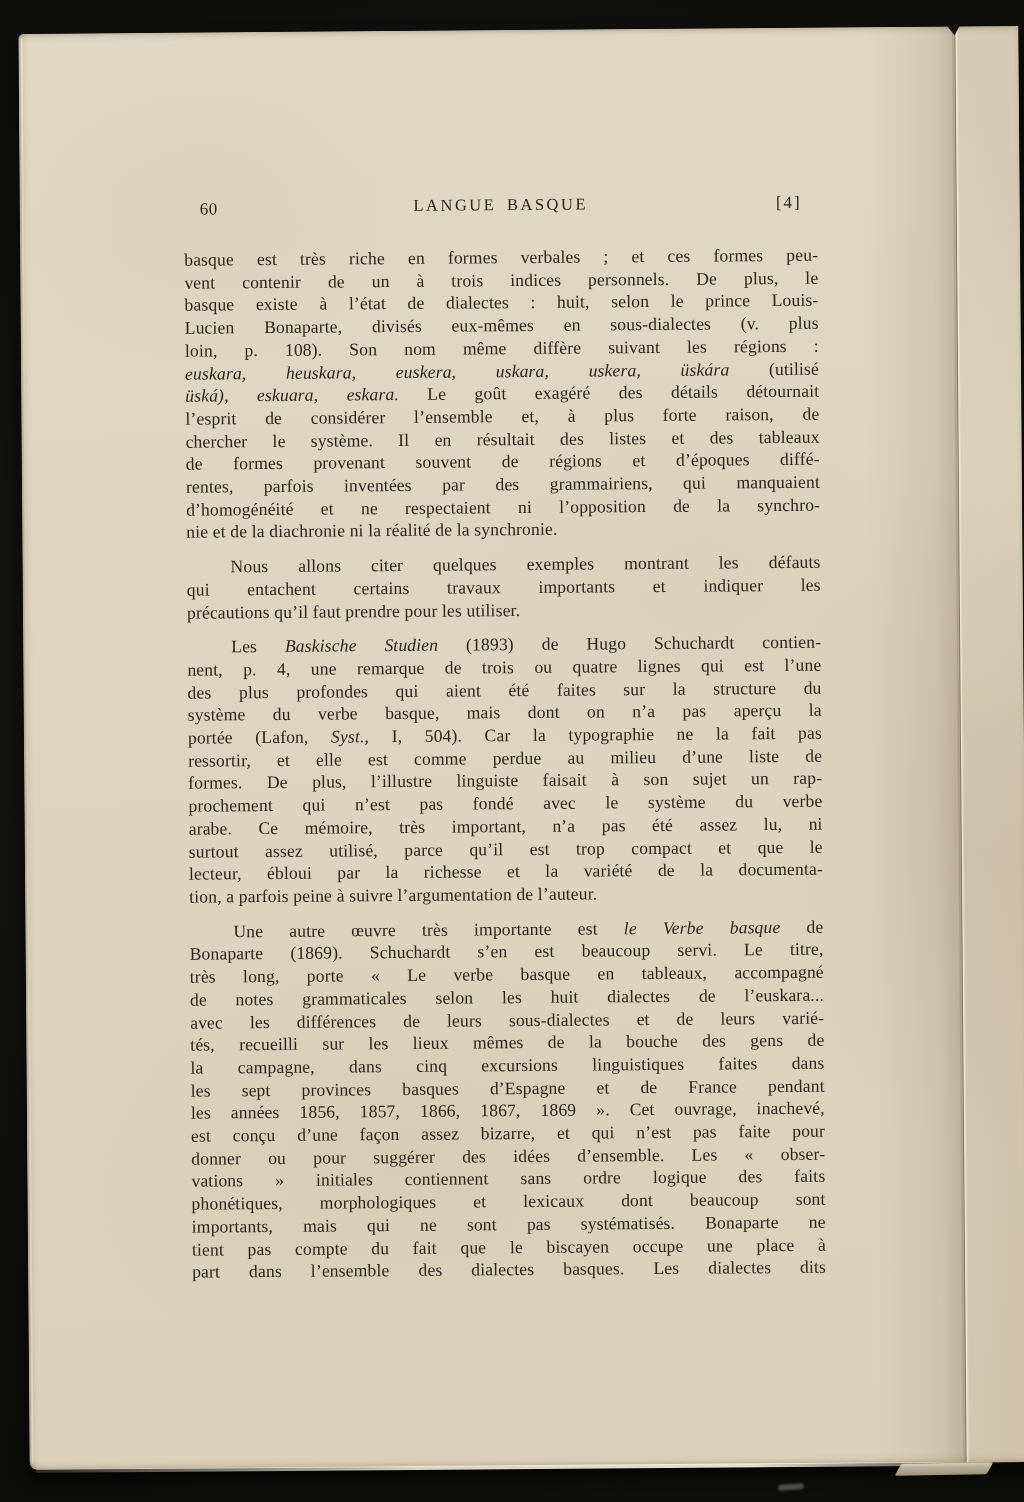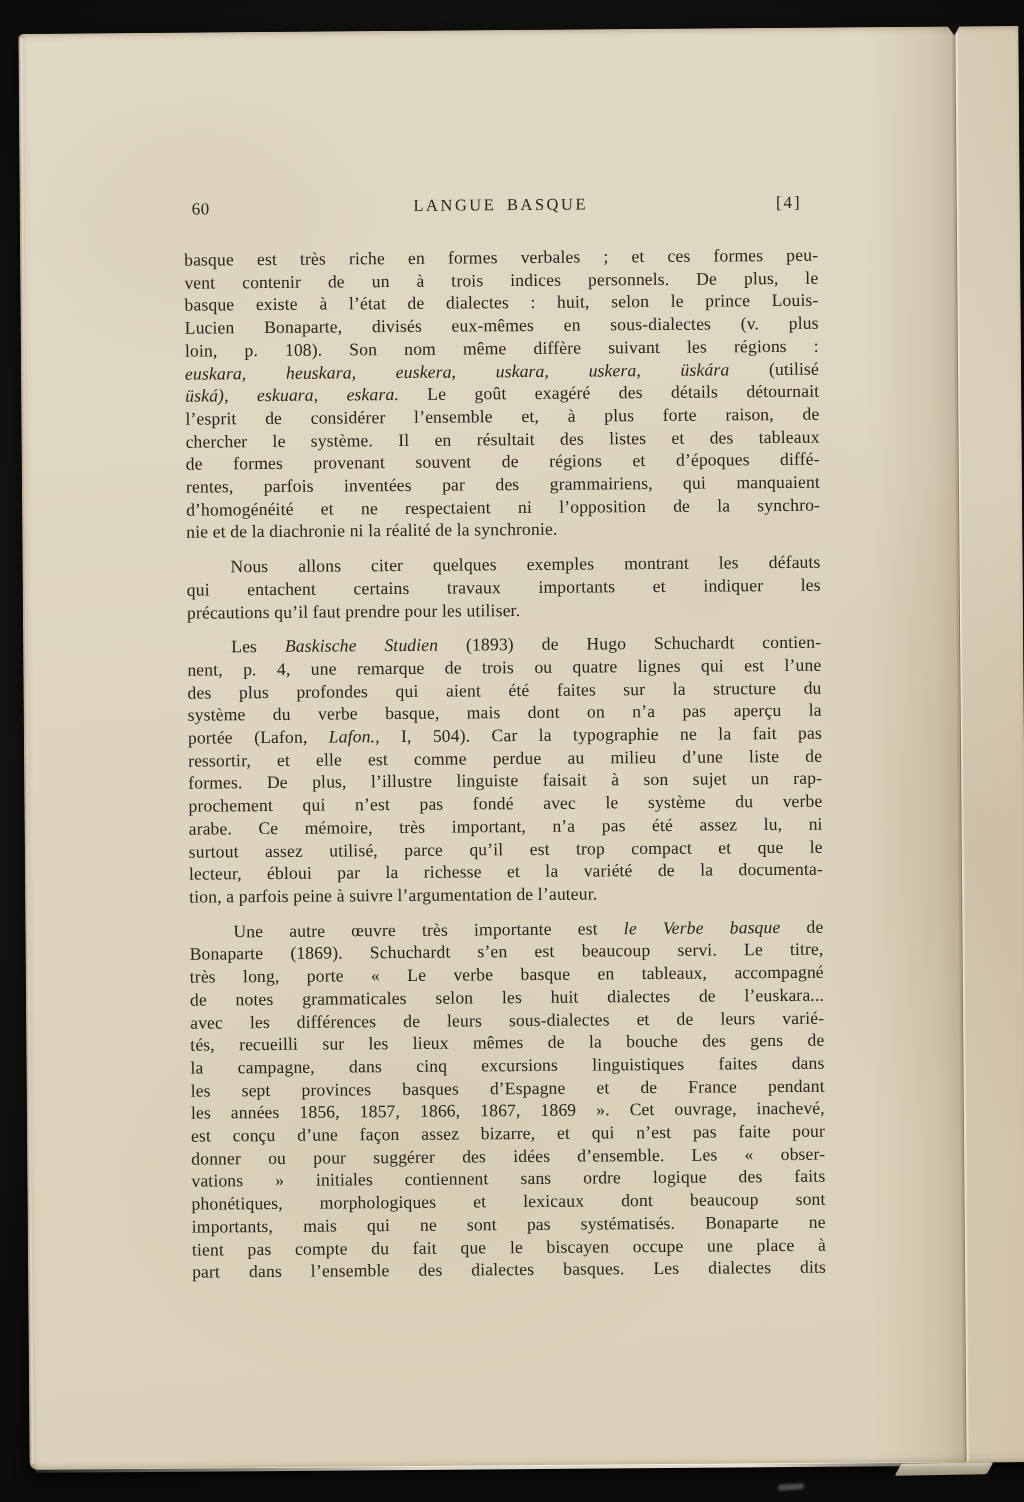--- a/index.html
+++ b/index.html
@@ -130,21 +130,21 @@
   .running-header {
     position: absolute;
     top: 165px;
     left: 0;
     width: 100%;
     height: 26px;
     font-size: 17px;
   }
   .running-header .pagenum {
     position: absolute;
-    left: 8px;
+    left: 16px;
     top: 2px;
     letter-spacing: 0.5px;
   }
   .running-header .title {
     position: absolute;
     left: 0;
     right: 0;
     top: 0;
     text-align: center;
     font-size: 16.5px;
@@ -211,21 +211,21 @@
         <div class="para indent">
           <div class="line"><span>Nous allons citer quelques exemples montrant les défauts</span></div>
           <div class="line"><span>qui entachent certains travaux importants et indiquer les</span></div>
           <div class="line last"><span>précautions qu’il faut prendre pour les utiliser.</span></div>
         </div>
         <div class="para indent">
           <div class="line"><span>Les </span><i>Baskische Studien</i><span> (1893) de Hugo Schuchardt contien-</span></div>
           <div class="line"><span>nent, p. 4, une remarque de trois ou quatre lignes qui est l’une</span></div>
           <div class="line"><span>des plus profondes qui aient été faites sur la structure du</span></div>
           <div class="line"><span>système du verbe basque, mais dont on n’a pas aperçu la</span></div>
-          <div class="line"><span>portée (Lafon, </span><i>Lafon.</i><span>, I, 504). Car la typographie ne la fait pas</span></div>
+          <div class="line"><span>portée (Lafon, </span><i>Syst.</i><span>, I, 504). Car la typographie ne la fait pas</span></div>
           <div class="line"><span>ressortir, et elle est comme perdue au milieu d’une liste de</span></div>
           <div class="line"><span>formes. De plus, l’illustre linguiste faisait à son sujet un rap-</span></div>
           <div class="line"><span>prochement qui n’est pas fondé avec le système du verbe</span></div>
           <div class="line"><span>arabe. Ce mémoire, très important, n’a pas été assez lu, ni</span></div>
           <div class="line"><span>surtout assez utilisé, parce qu’il est trop compact et que le</span></div>
           <div class="line"><span>lecteur, ébloui par la richesse et la variété de la documenta-</span></div>
           <div class="line last"><span>tion, a parfois peine à suivre l’argumentation de l’auteur.</span></div>
         </div>
         <div class="para indent">
           <div class="line"><span>Une autre œuvre très importante est </span><i>le Verbe basque</i><span> de</span></div>

